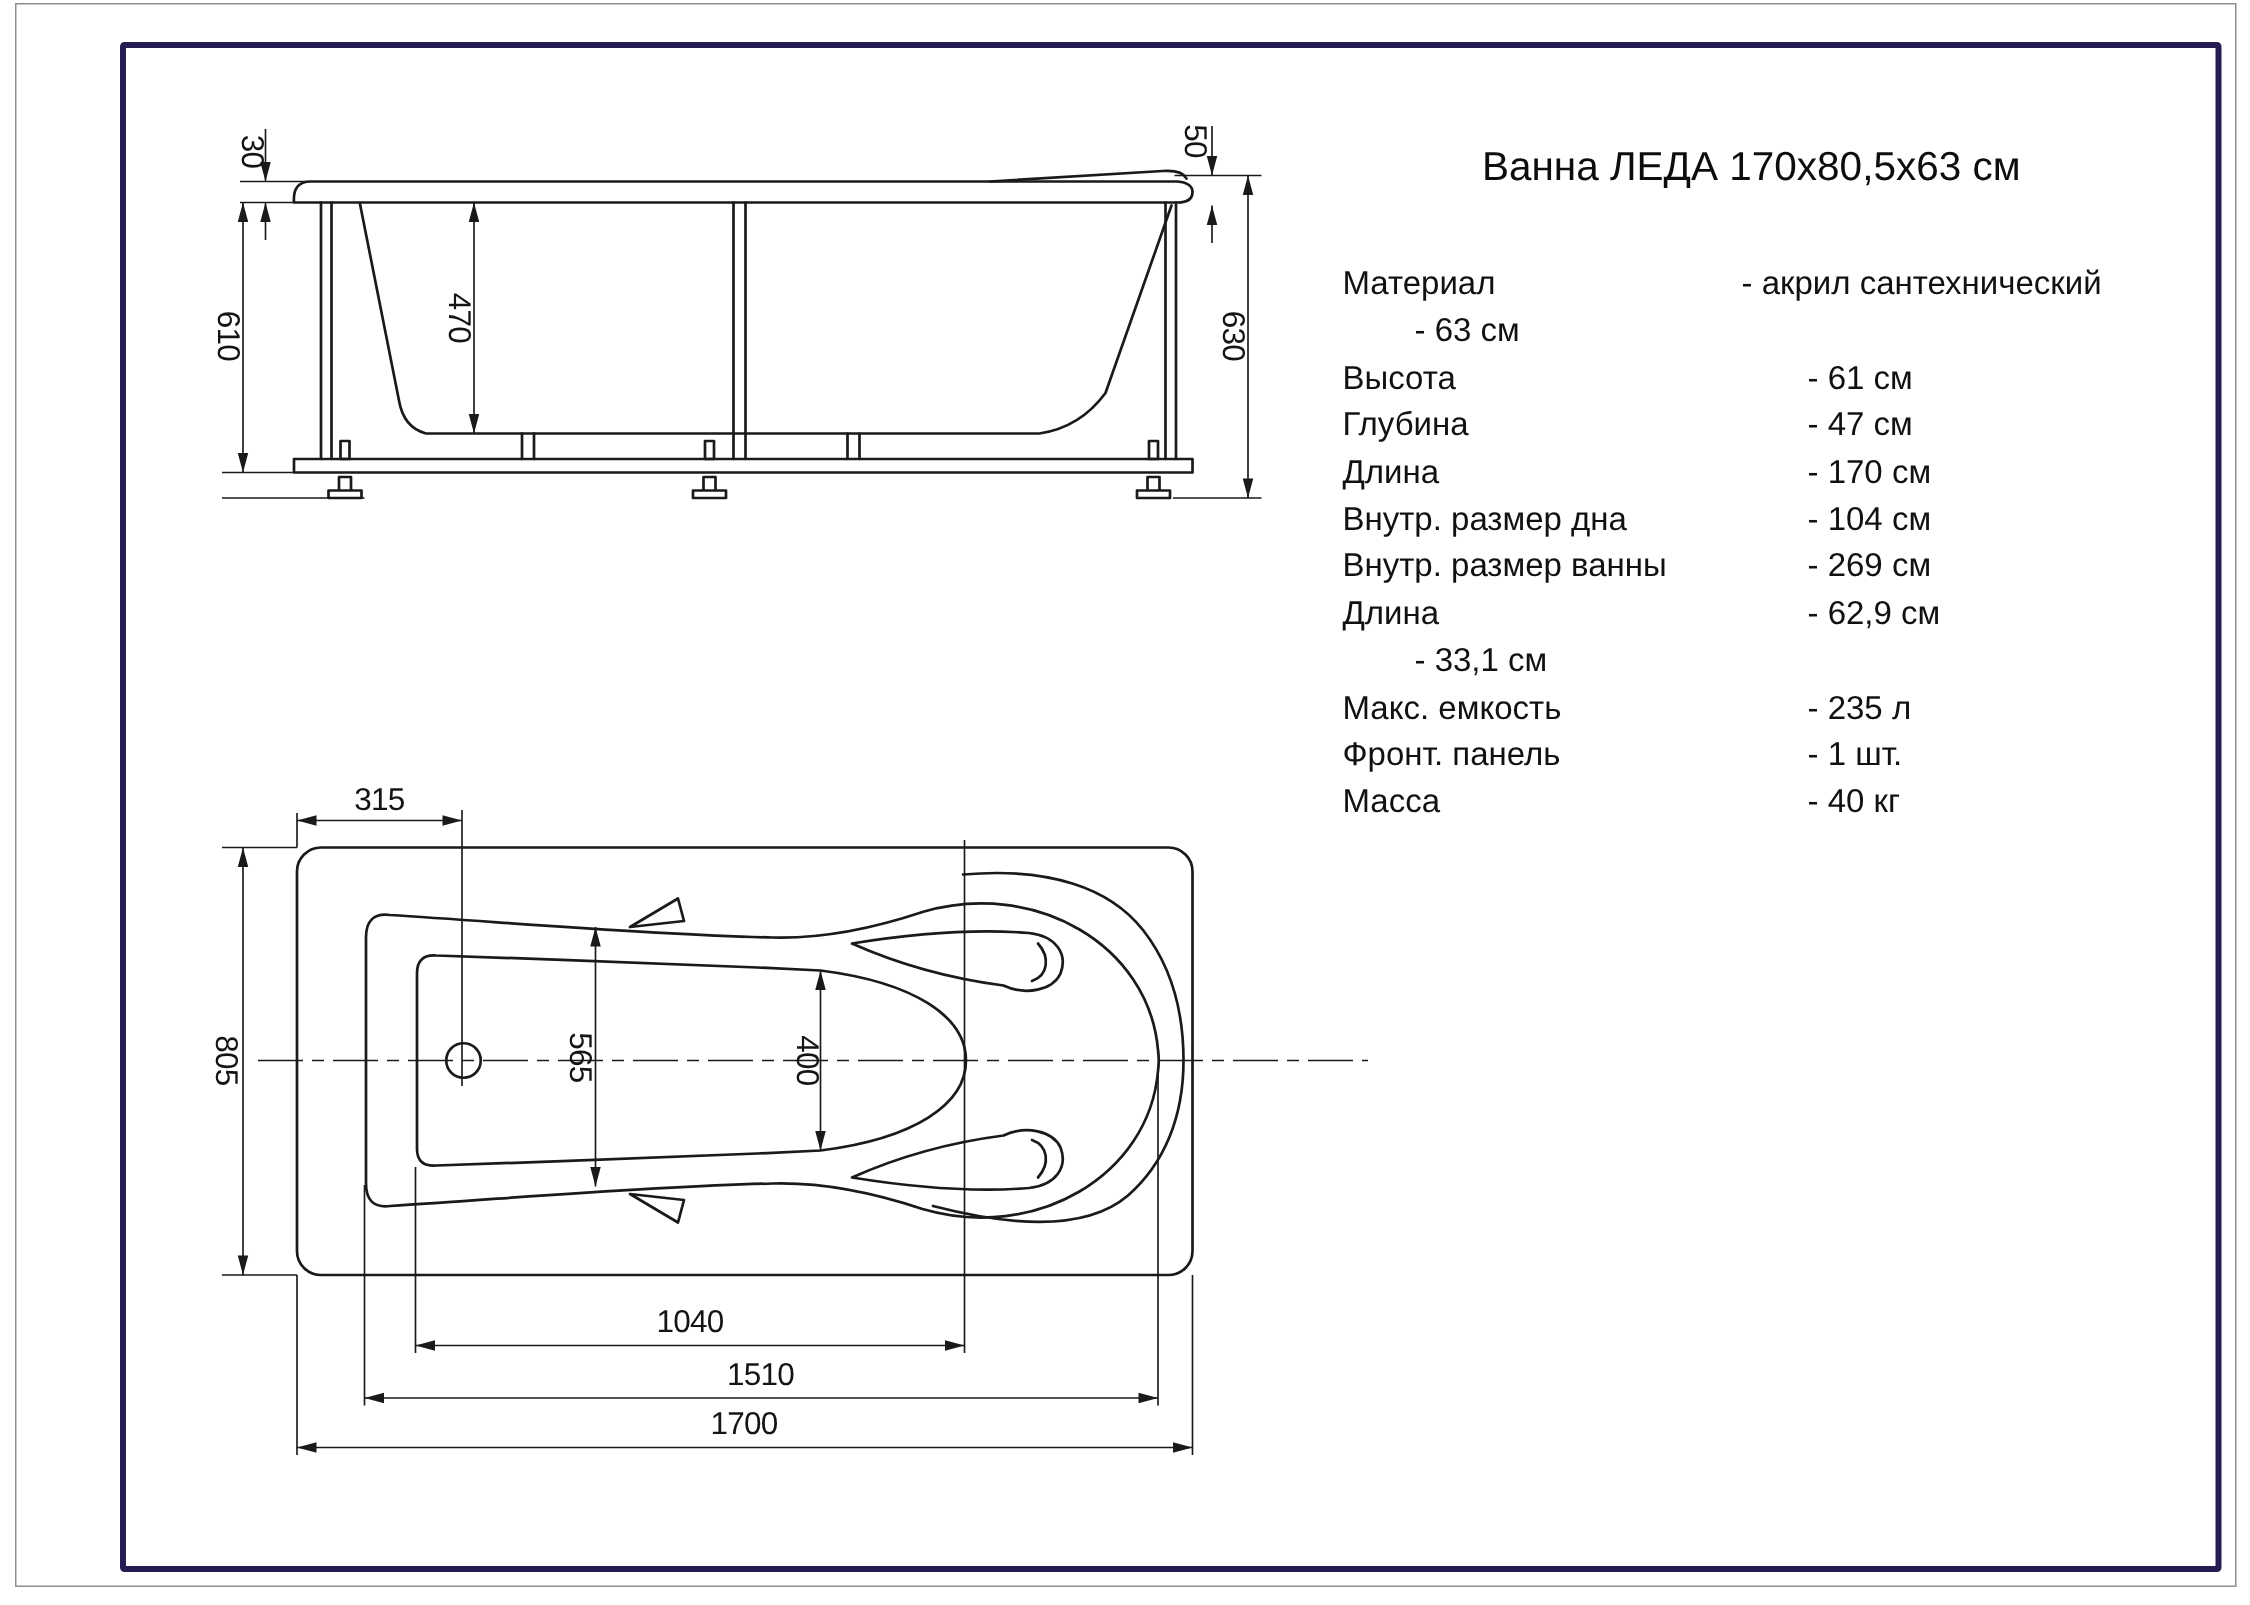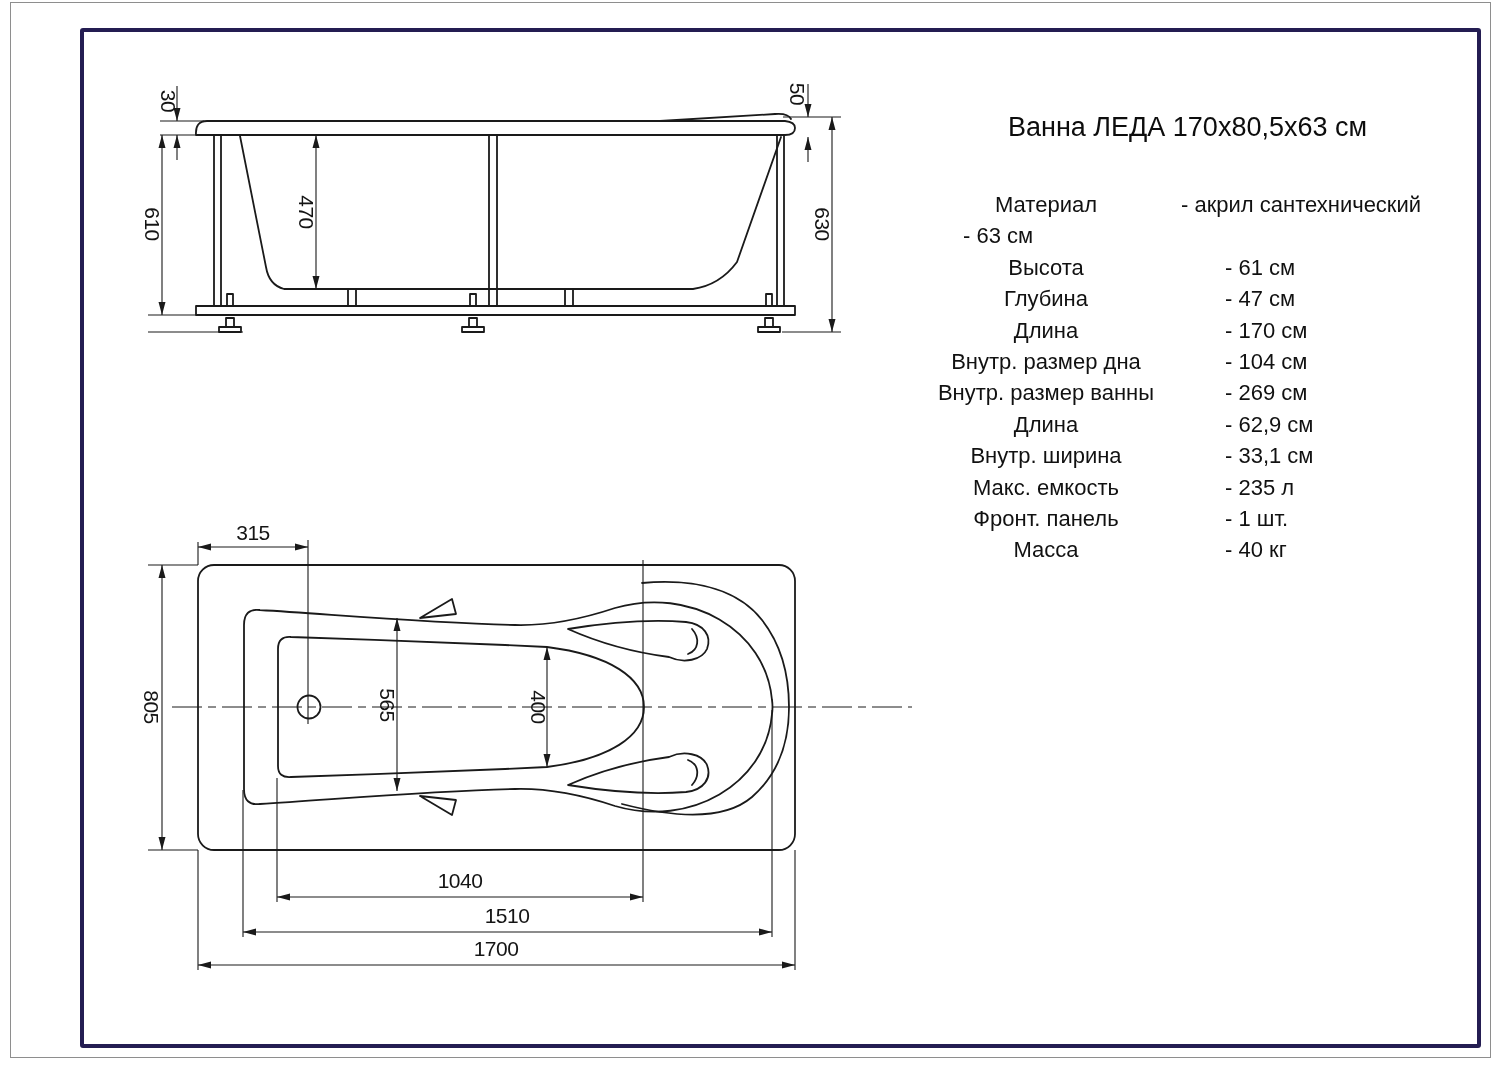--- a/index.html
+++ b/index.html
@@ -9,24 +9,24 @@
   .inner-frame{position:absolute;left:80px;top:28px;width:1393px;height:1012px;
                border:4px solid #241d52;border-radius:3px;background:#fff;}
   .drawing{position:absolute;left:0;top:0;}
   
   .ln  {fill:none;stroke:#1a1a1a;stroke-width:1.8;stroke-linecap:round;stroke-linejoin:round;}
   .lnt {fill:none;stroke:#1a1a1a;stroke-width:1.1;stroke-linecap:butt;}
   .cl  {fill:none;stroke:#1a1a1a;stroke-width:1;stroke-dasharray:30 6 8 6;}
   .arr {fill:#1a1a1a;stroke:none;}
   text.dim{font-family:"Liberation Sans",sans-serif;font-size:21px;fill:#141414;letter-spacing:-0.5px;}
   
-  .specs{position:absolute;left:895px;top:112px;width:545px;margin-left:20px;}
+  .specs{position:absolute;left:895px;top:96px;width:545px;}
   .spec-title{font-size:27px;text-align:center;white-space:nowrap;margin:0 0 46px 0;color:#0d0d0d;}
   .spec-rows{font-size:22px;line-height:31.4px;}
-  .spec-row{display:flex;white-space:nowrap;text-align:center;}
+  .spec-row{display:flex;white-space:nowrap;}
   .spec-label{width:262px;flex:none;}
   .spec-value{padding-left:48px;}
   .spec-row:first-child .spec-value{padding-left:4px;}
 </style>
 </head>
 <body>
 
 <div class="screen">
   <div class="outer-border"></div>
   <div class="inner-frame" style="border-color: rgb(36, 29, 82);"></div>
@@ -153,21 +153,20 @@
       </div>
       <div class="spec-row">
         <span class="spec-label">Внутр. размер ванны</span>
         <span class="spec-value">- 269 см</span>
       </div>
       <div class="spec-row">
         <span class="spec-label">Длина</span>
         <span class="spec-value">- 62,9 см</span>
       </div>
       <div class="spec-row">
-        <span class="spec-label">Внутр. ширина</span>
         <span class="spec-value">- 33,1 см</span>
       </div>
       <div class="spec-row">
         <span class="spec-label">Макс. емкость</span>
         <span class="spec-value">- 235 л</span>
       </div>
       <div class="spec-row">
         <span class="spec-label">Фронт. панель</span>
         <span class="spec-value">- 1 шт.</span>
       </div>

